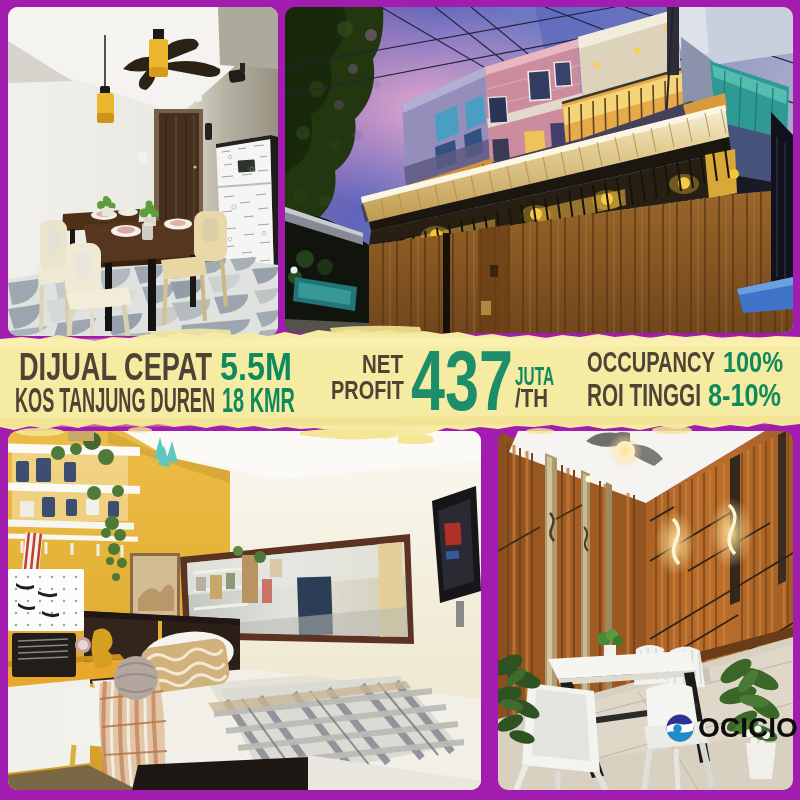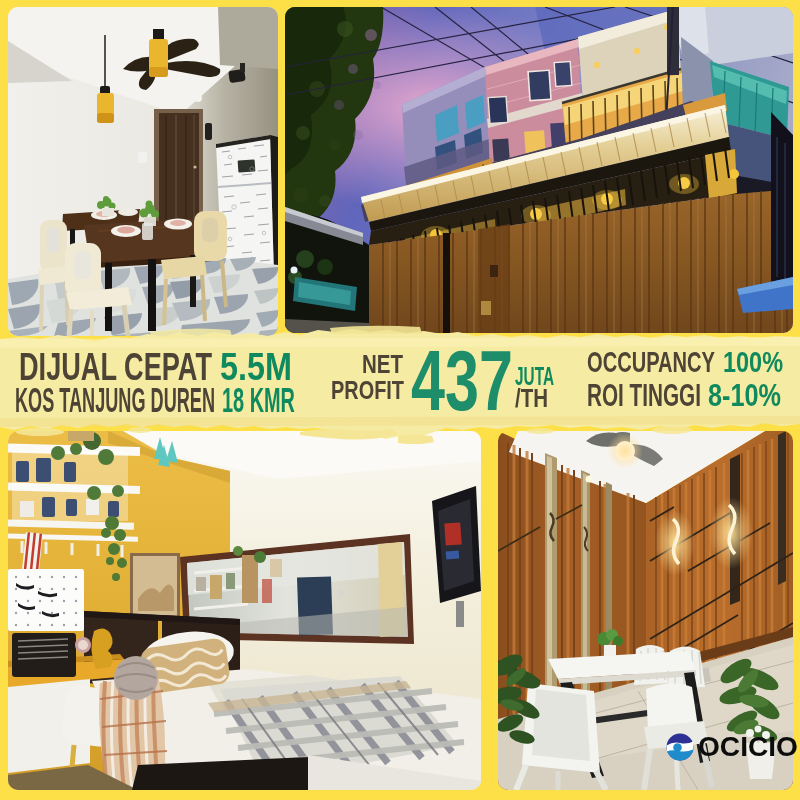--- a/index.html
+++ b/index.html
@@ -1,25 +1,25 @@
 <!DOCTYPE html>
 <html><head>
 <meta charset="utf-8">
 <style>
 html,body{margin:0;padding:0;width:800px;height:800px;background:#fff;overflow:hidden;
 font-family:"Liberation Sans",sans-serif;}
-#canvas{position:relative;width:800px;height:800px;background:#fde047;}
+#canvas{position:relative;width:800px;height:800px;background:#a21caf;}
 .photo{position:absolute;border-radius:10px;overflow:hidden;}
 .photo svg{display:block;width:100%;height:100%;}
 #p1{left:8px;top:7px;width:270px;height:329px;}
 #p2{left:285px;top:7px;width:508px;height:326px;}
 #p3{left:8px;top:431px;width:473px;height:359px;}
 #p4{left:498px;top:431px;width:295px;height:359px;}
 #banner{position:absolute;left:0;top:324px;width:800px;height:120px;}
-#logo{position:absolute;left:660px;top:728px;width:140px;height:40px;}
+#logo{position:absolute;left:660px;top:709px;width:140px;height:40px;}
 </style>
 </head>
 <body>
 <div id="canvas">
 
 <div class="photo" id="p1">
 <svg viewBox="0 0 270 329" preserveAspectRatio="none">
 <defs>
 <linearGradient id="p1wall" x1="0" y1="0" x2="1" y2="0">
 <stop offset="0" stop-color="#f1f0ec"></stop>

